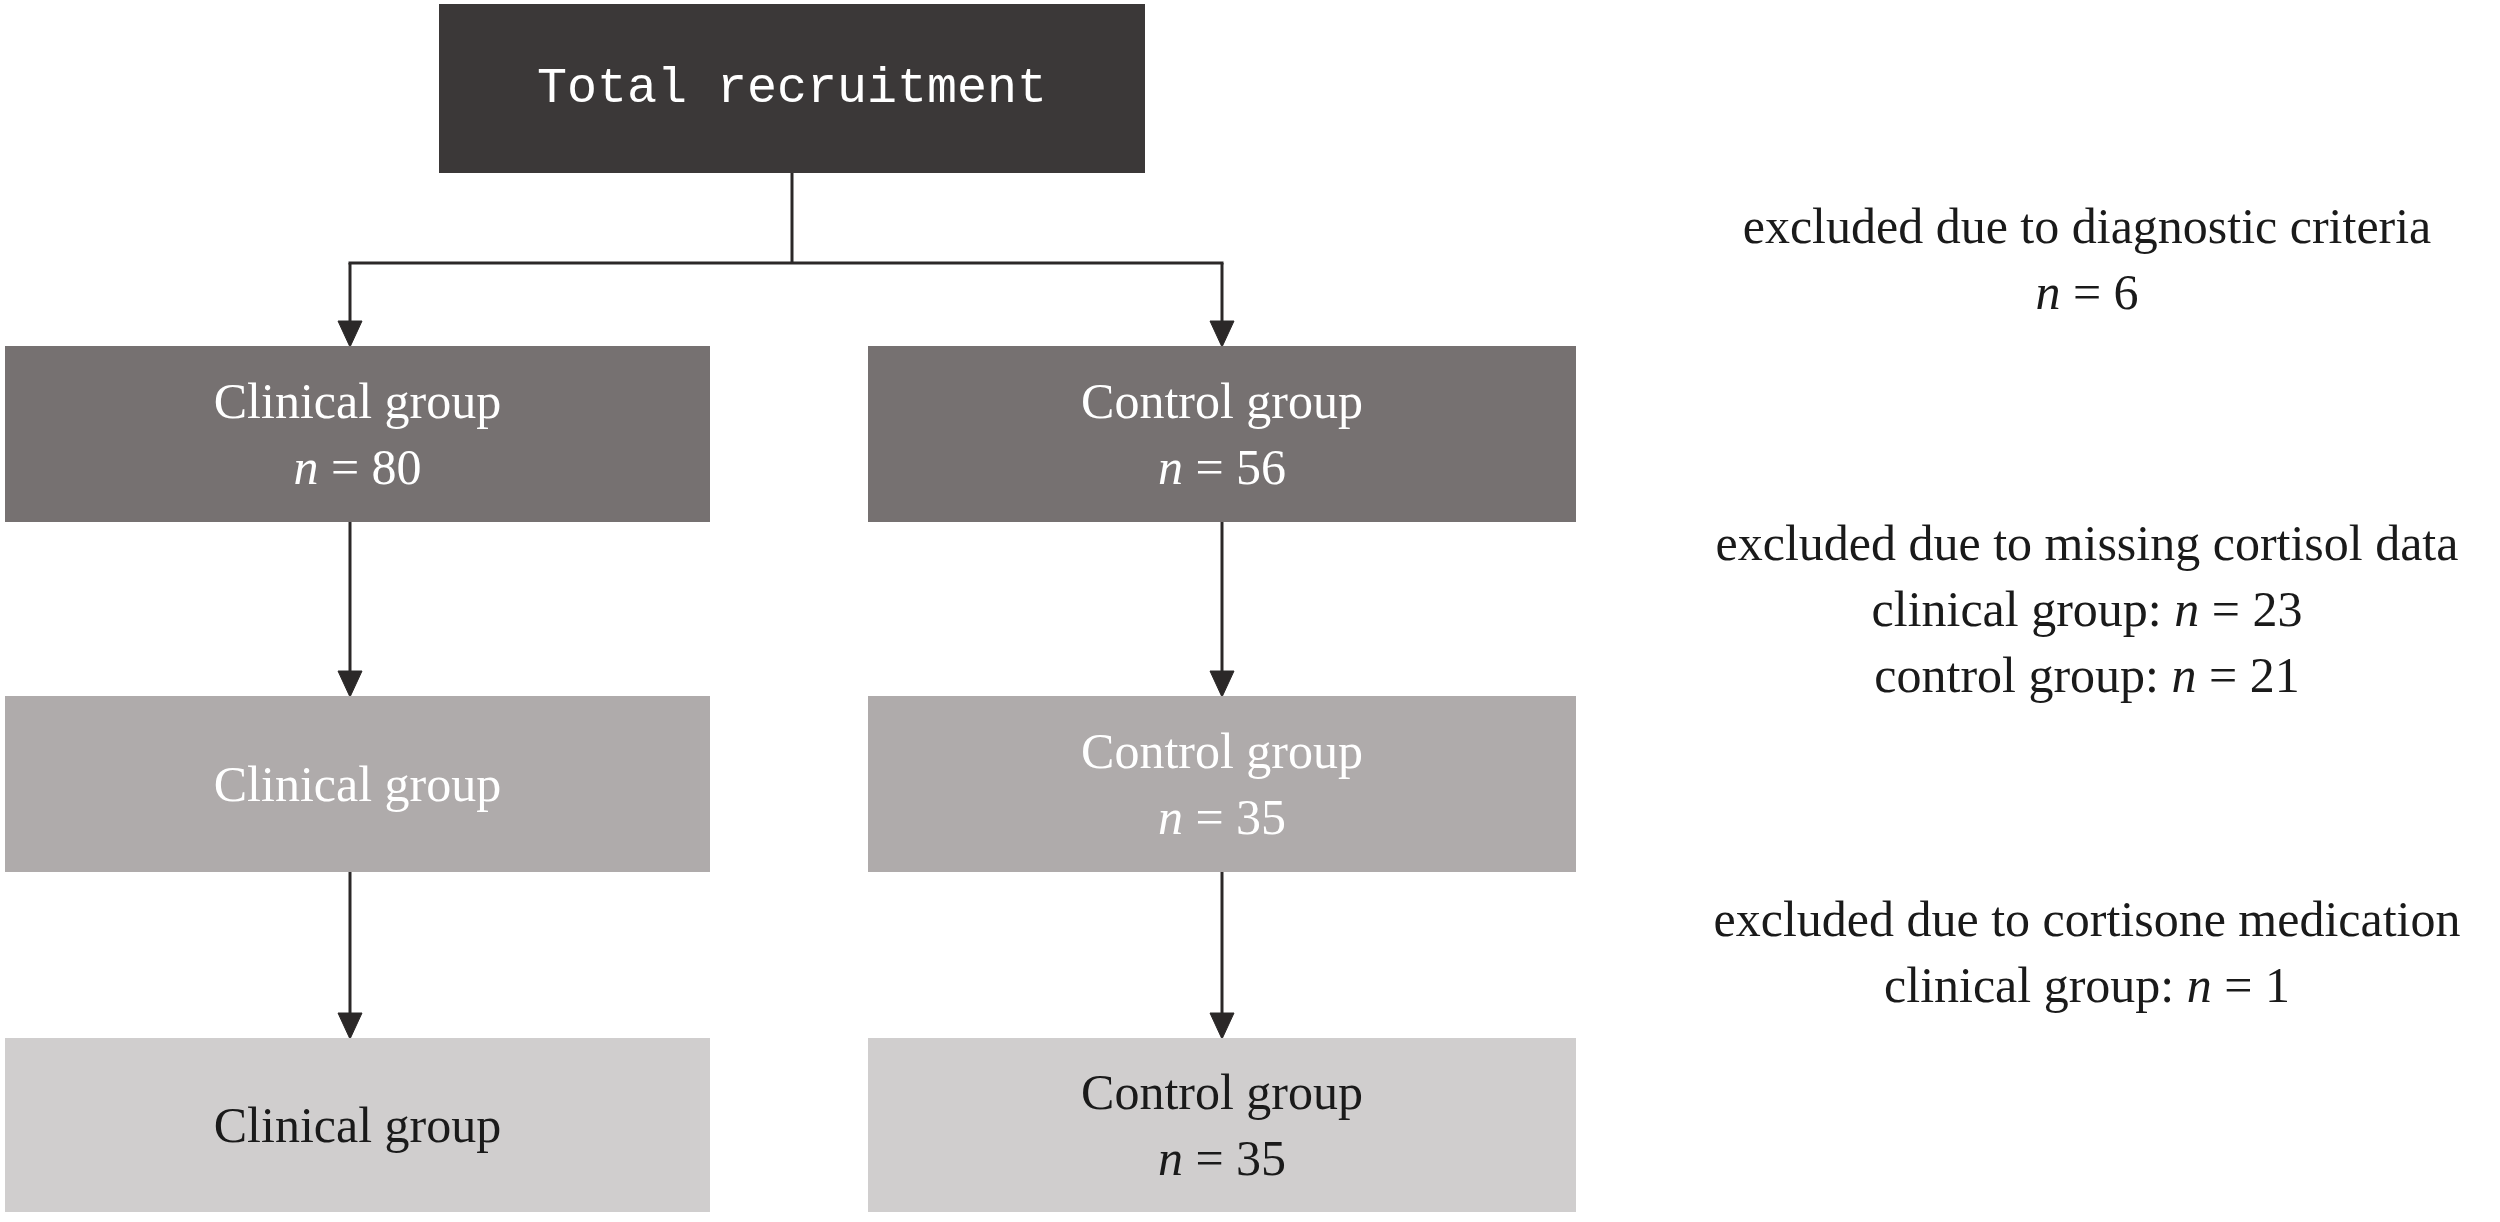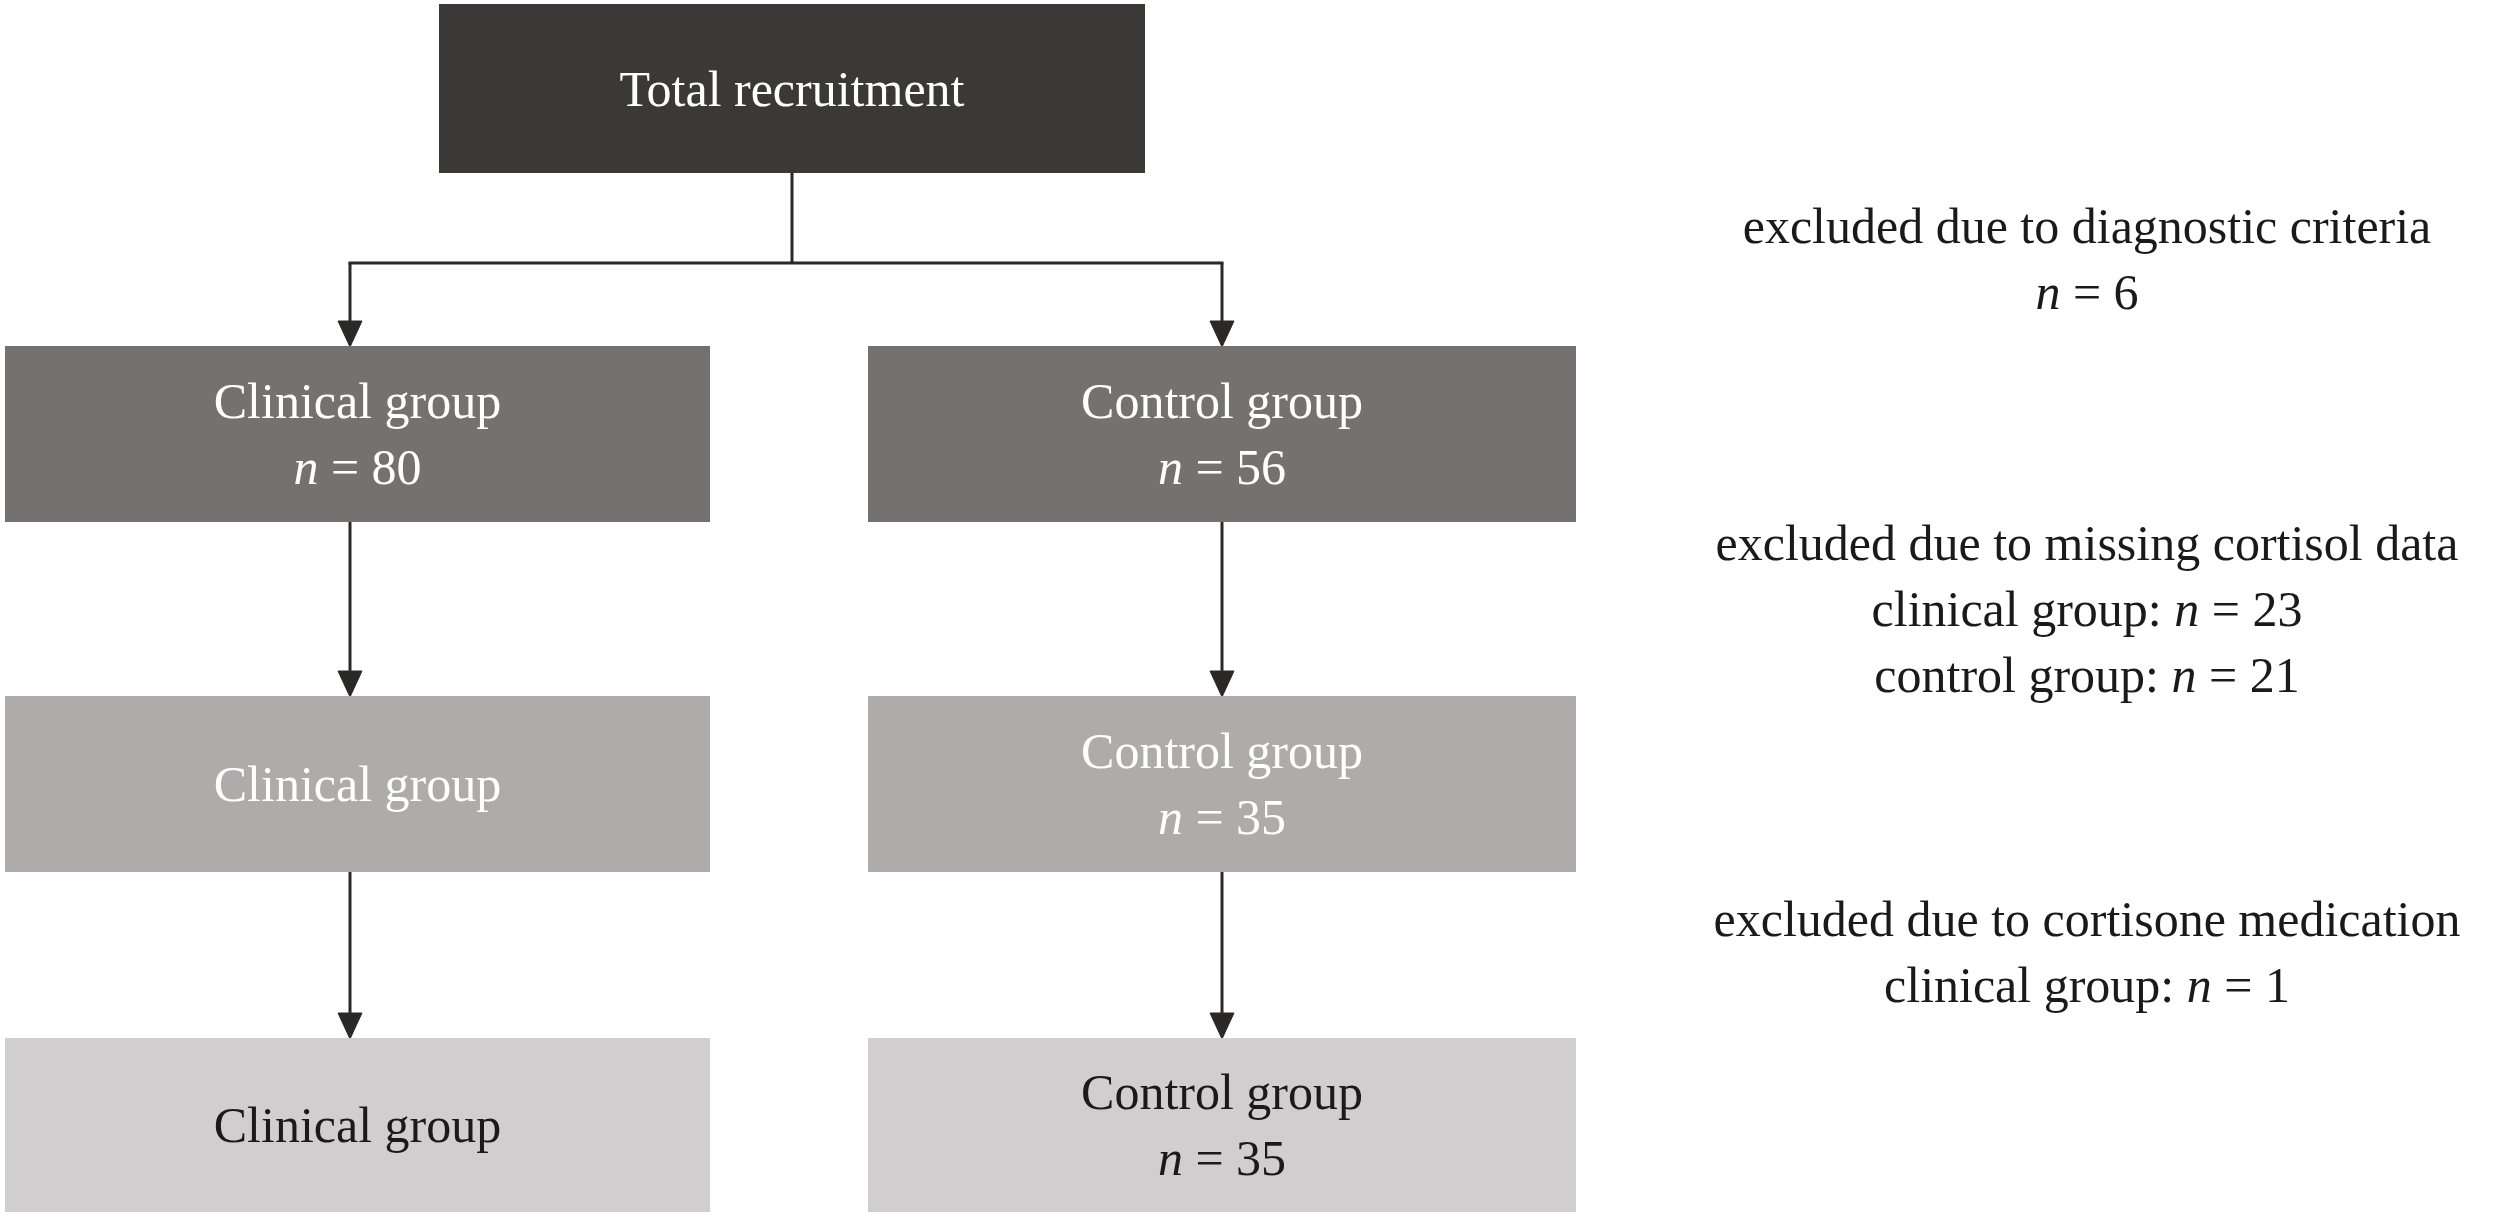--- a/index.html
+++ b/index.html
@@ -20,21 +20,21 @@
   .node {
     position: absolute;
     display: flex;
     flex-direction: column;
     align-items: center;
     justify-content: center;
     text-align: center;
     font-size: 50px;
     line-height: 66px;
   }
-  .node.level1 { background: var(--level1, #3B3838); color: var(--text-light, #ffffff); }
+  .node.level1 { background: var(--level1, #3B3838); color: var(--text-light, #ffffff); font-family: Liberation Mono, monospace; }
   .node.level2 { background: var(--level2, #767171); color: var(--text-light, #ffffff); }
   .node.level3 { background: var(--level3, #AFABAB); color: var(--text-light, #ffffff); }
   .node.level4 { background: var(--level4, #D0CECE); color: var(--text-dark, #1a1a1a); }
   .node-title, .node-n { width: 100%; }
   .annotation {
     position: absolute;
     text-align: center;
     color: var(--text-dark, #1a1a1a);
     font-size: 50px;
     line-height: 66px;

